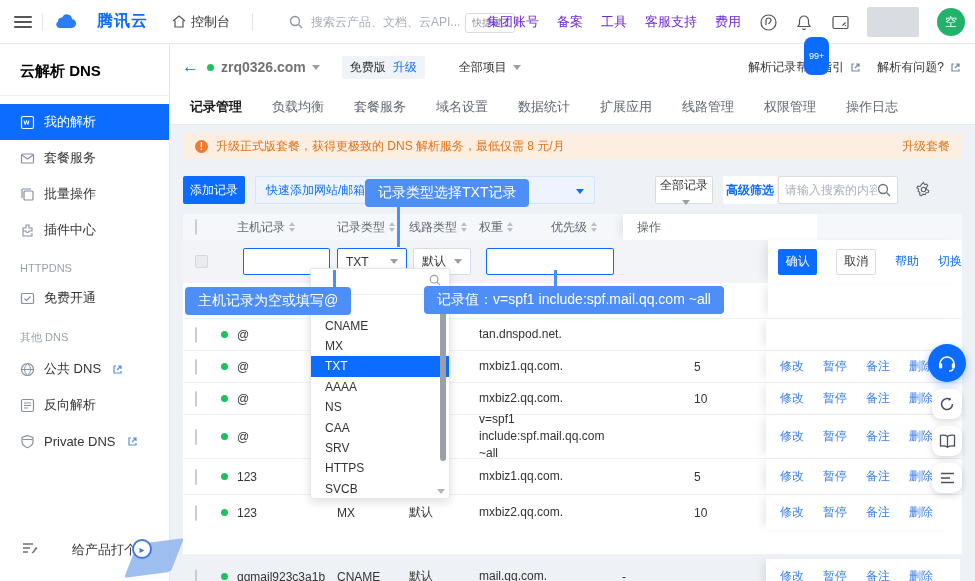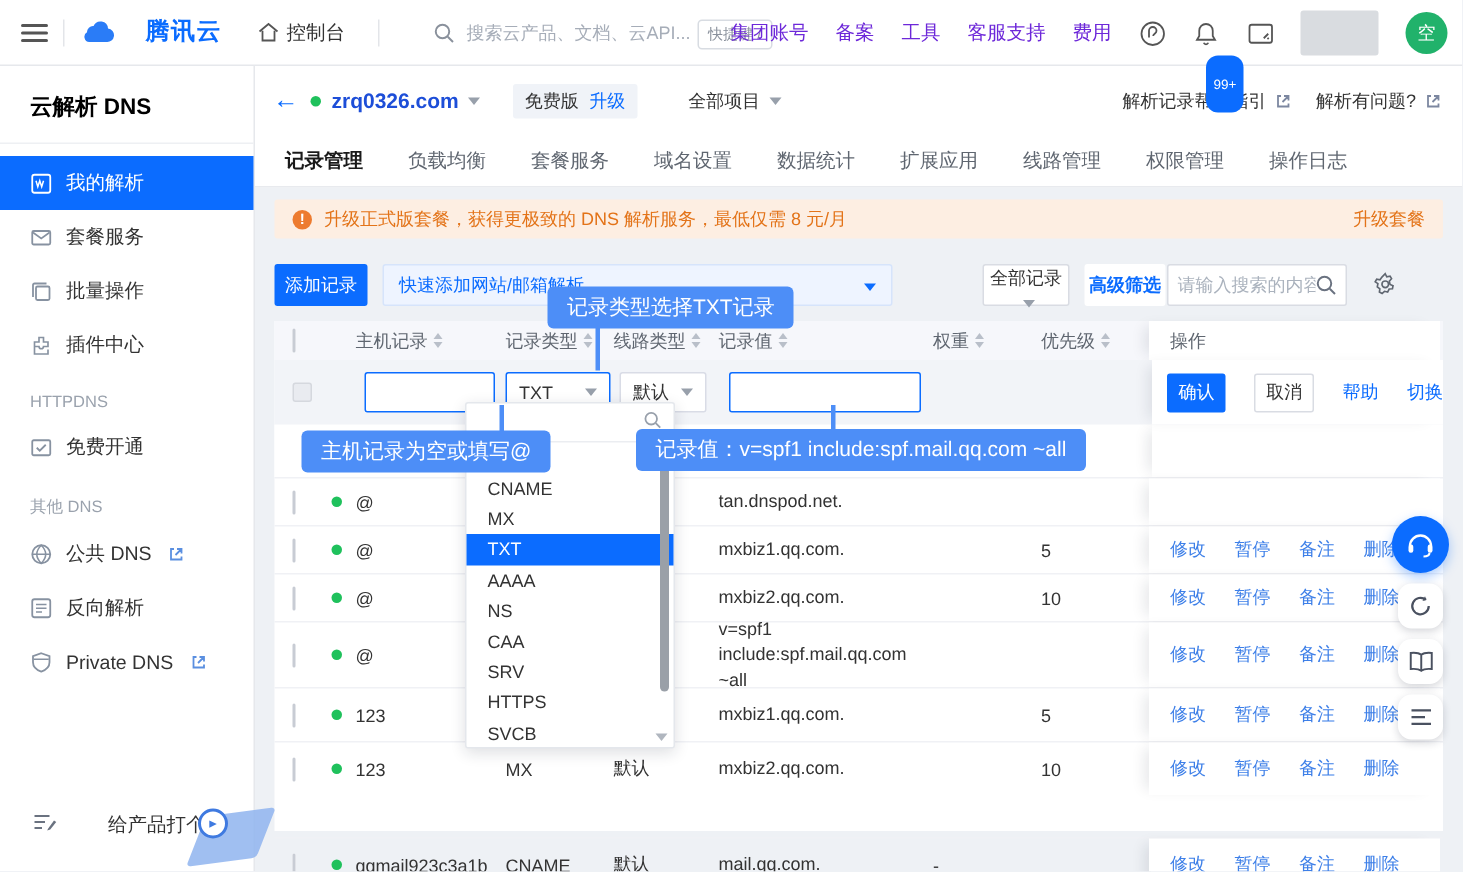--- a/index.html
+++ b/index.html
@@ -41,21 +41,21 @@
   .sb-feedback { position:absolute; left:0; bottom:14px; width:170px; height:34px; display:flex; align-items:center; }
   .fb-pencil { margin-left:22px; color:#6a7280; }
   .fb-text { margin-left:34px; font-size:13px; color:#333; white-space:nowrap; }
   .fb-ribbon { position:absolute; right:-6px; bottom:-8px; width:44px; height:34px; background:#8fb4ef; transform:skewX(-28deg) rotate(-8deg); border-radius:3px; opacity:.85; }
   .fb-circle { position:absolute; right:18px; bottom:8px; width:20px; height:20px; border-radius:50%; background:#fff; border:2px solid #3f7ae0; color:#3f7ae0; display:flex; align-items:center; justify-content:center; font-size:10px; z-index:2; }
 
   
   .content-header { position:absolute; left:170px; top:44px; width:805px; height:46px; background:#fff; display:flex; align-items:center; }
   .back-icon { color:#0b6cff; font-size:17px; margin-left:12px; cursor:pointer; }
   .dot-green { width:7px; height:7px; border-radius:50%; background:#1fc15c; margin-left:8px; }
-  .domain-name { font-size:14px; font-weight:bold; color:#1d4ed8; margin-left:7px; }
+  .domain-name { font-size:14px; font-weight:bold; color:#737373; margin-left:7px; }
   .caret { width:0; height:0; border-left:4px solid transparent; border-right:4px solid transparent; border-top:5px solid #98a0ab; display:inline-block; margin-left:6px; }
   .plan-badge { margin-left:22px; background:#f0f3f8; border-radius:2px; padding:3px 8px; font-size:12px; color:#333; display:flex; gap:7px; }
   .plan-upgrade { color:#0b6cff; cursor:pointer; }
   .project-select { margin-left:34px; font-size:12px; color:#333; display:flex; align-items:center; cursor:pointer; }
   .header-links { position:absolute; right:14px; display:flex; gap:16px; font-size:12px; color:#333; align-items:center; }
   .header-link { display:flex; align-items:center; gap:4px; cursor:pointer; }
   .header-link .ext-ic { color:#7c87a0; }
 
   
   .tabs { position:absolute; left:170px; top:90px; width:805px; height:35px; background:#fff; border-bottom:1px solid #e8eaee; display:flex; align-items:center; padding-left:20px; gap:30px; }
@@ -122,22 +122,22 @@
   .dd-search { height:26px; border-bottom:1px solid #ebedf1; display:flex; align-items:center; padding:0 8px; }
   .dd-search input { border:none; outline:none; width:100px; font-size:12px; }
   .dd-search .mag { margin-left:auto; color:#98a0ab; }
   .dd-opt { height:20.4px; display:flex; align-items:center; padding-left:14px; font-size:12px; color:#333; cursor:pointer; }
   .dd-opt.selected { background:#0b6cff; color:#fff; }
   .dd-scrollbar { position:absolute; right:3px; top:32px; width:6px; height:160px; background:#9aa0a8; border-radius:3px; }
   .dd-arrow { position:absolute; right:4px; bottom:4px; width:0; height:0; border-left:4px solid transparent; border-right:4px solid transparent; border-top:5px solid #b0b6bf; }
 
   
   .tip { position:absolute; background:#4d8ef7; color:#fff; font-size:14px; border-radius:4px; padding:5px 13px; white-space:nowrap; z-index:40; }
-  .tip-type { left:365px; top:179px;margin-top:12px; }
-  .tip-host { left:185px; top:287px;margin-left:16px; }
+  .tip-type { left:365px; top:179px; }
+  .tip-host { left:185px; top:287px; }
   .tip-value { left:424px; top:286px; }
   .stem { position:absolute; width:3px; background:#4d8ef7; z-index:39; }
   .stem-type { left:397px; top:206px; height:41px; }
   .stem-host { left:333px; top:270px; height:18px; }
   .stem-value { left:554px; top:270px; height:17px; }
 
   
   .float-btns { position:absolute; right:9px; top:344px; display:flex; flex-direction:column; align-items:center; gap:7px; z-index:45; }
   .fb-blue { width:38px; height:38px; border-radius:50%; background:#0b6cff; color:#fff; display:flex; align-items:center; justify-content:center; box-shadow:0 3px 8px rgba(11,108,255,.35); cursor:pointer; }
   .fb-white { width:30px; height:30px; border-radius:9px; background:#fff; color:#4a5160; display:flex; align-items:center; justify-content:center; box-shadow:0 2px 6px rgba(20,30,50,.18); cursor:pointer; }
@@ -400,21 +400,20 @@
             <i class="sort-down"></i>
           </span>
         </span>
       <span class="cell c-line">
           <span>线路类型</span>
           <span class="sort-ic">
             <i class="sort-up"></i>
             <i class="sort-down"></i>
           </span>
         </span>
-      <span class="cell c-value" style="display:flex;align-items:center;gap:4px;"><span>记录值</span><span class="sort-ic"><i class="sort-up"></i><i class="sort-down"></i></span></span>
       <span class="cell c-weight">
           <span>权重</span>
           <span class="sort-ic">
             <i class="sort-up"></i>
             <i class="sort-down"></i>
           </span>
         </span>
       <span class="cell c-priority">
           <span>优先级</span>
           <span class="sort-ic">

